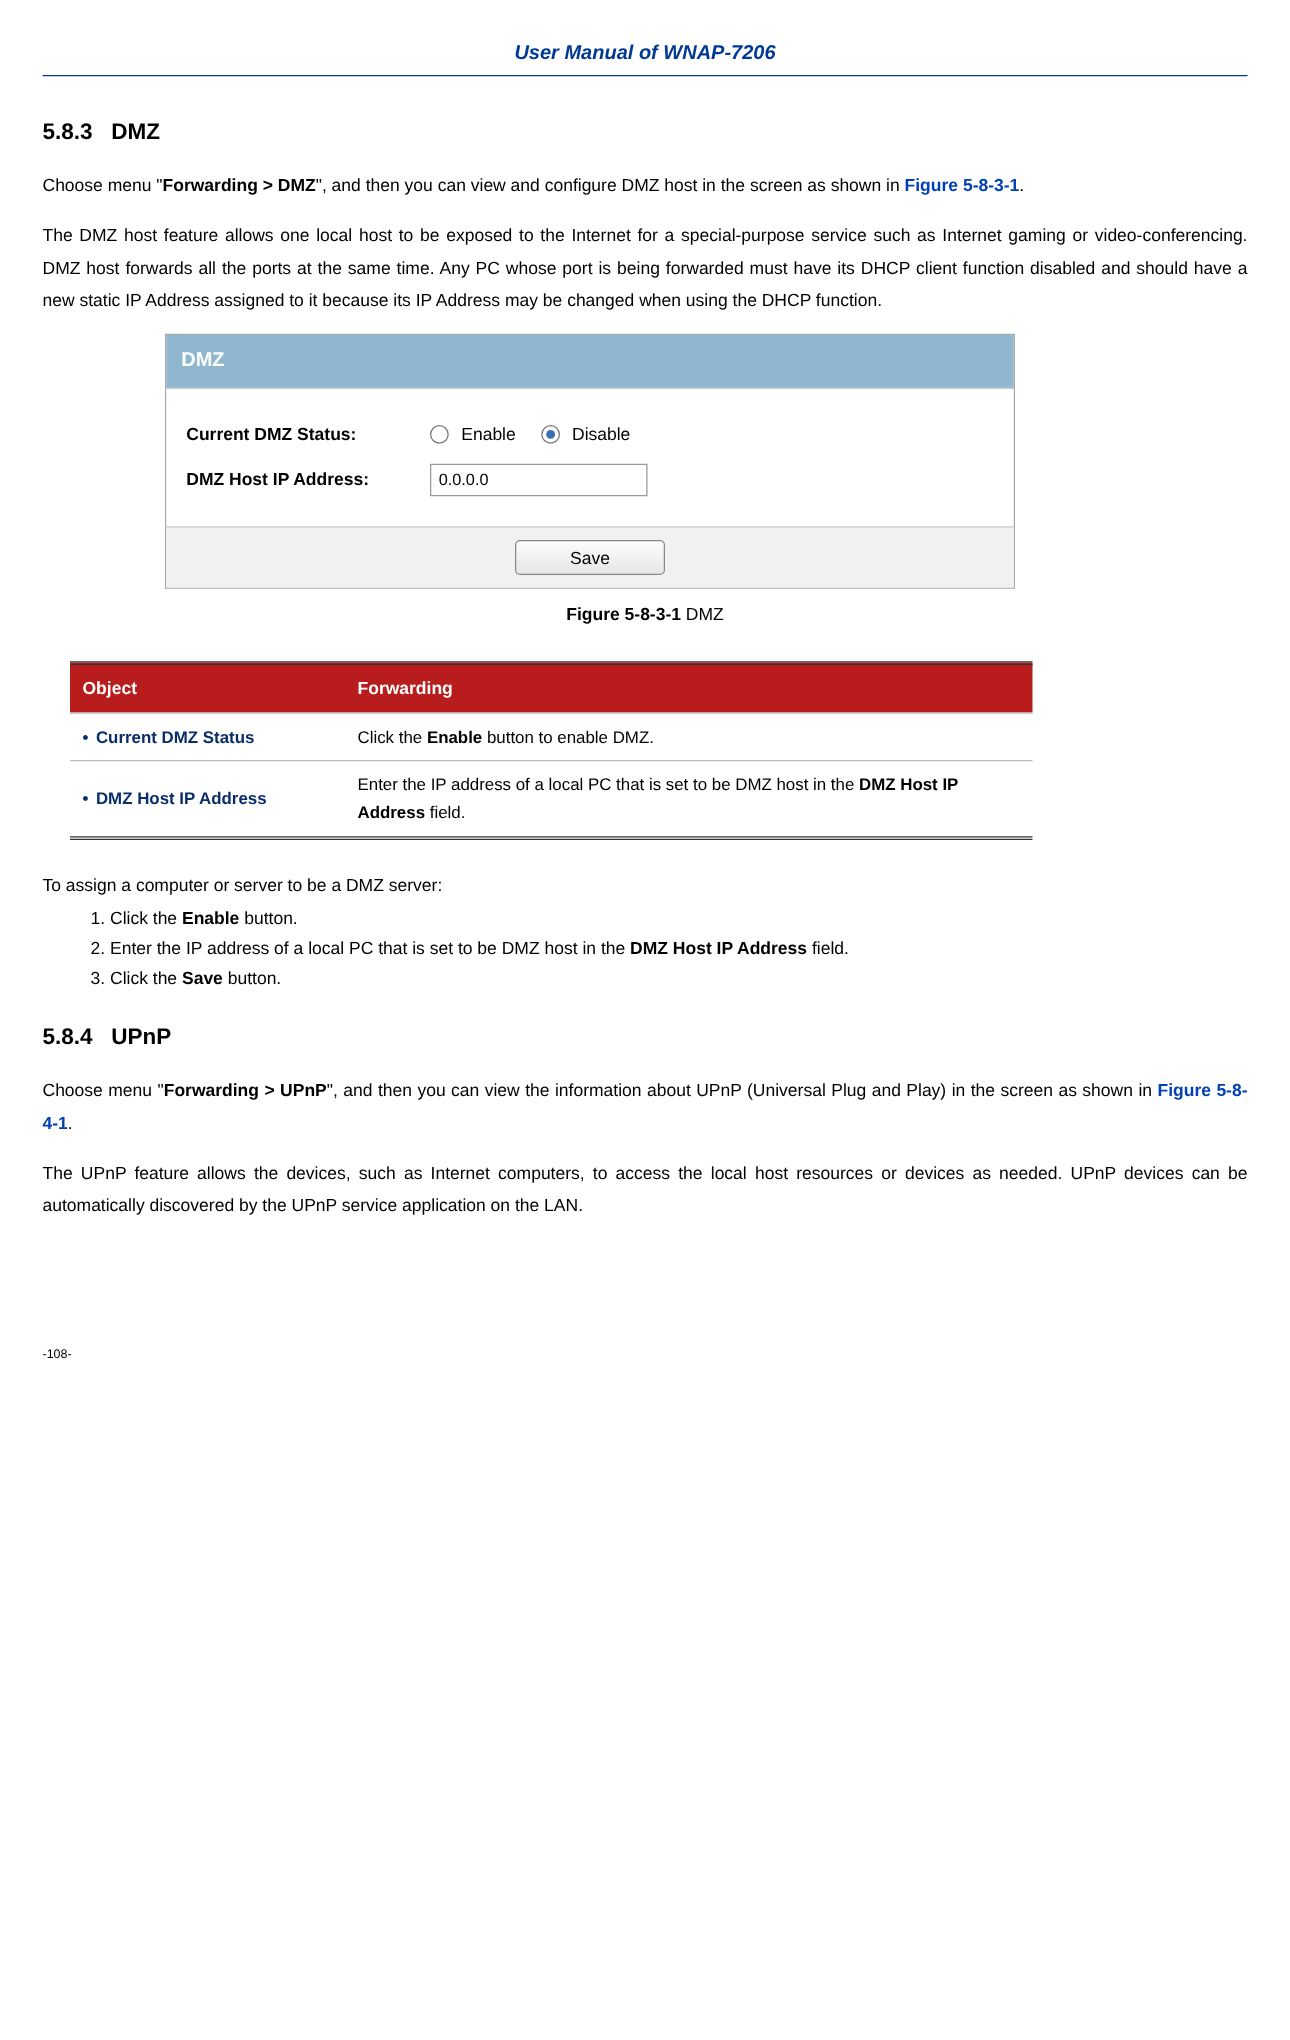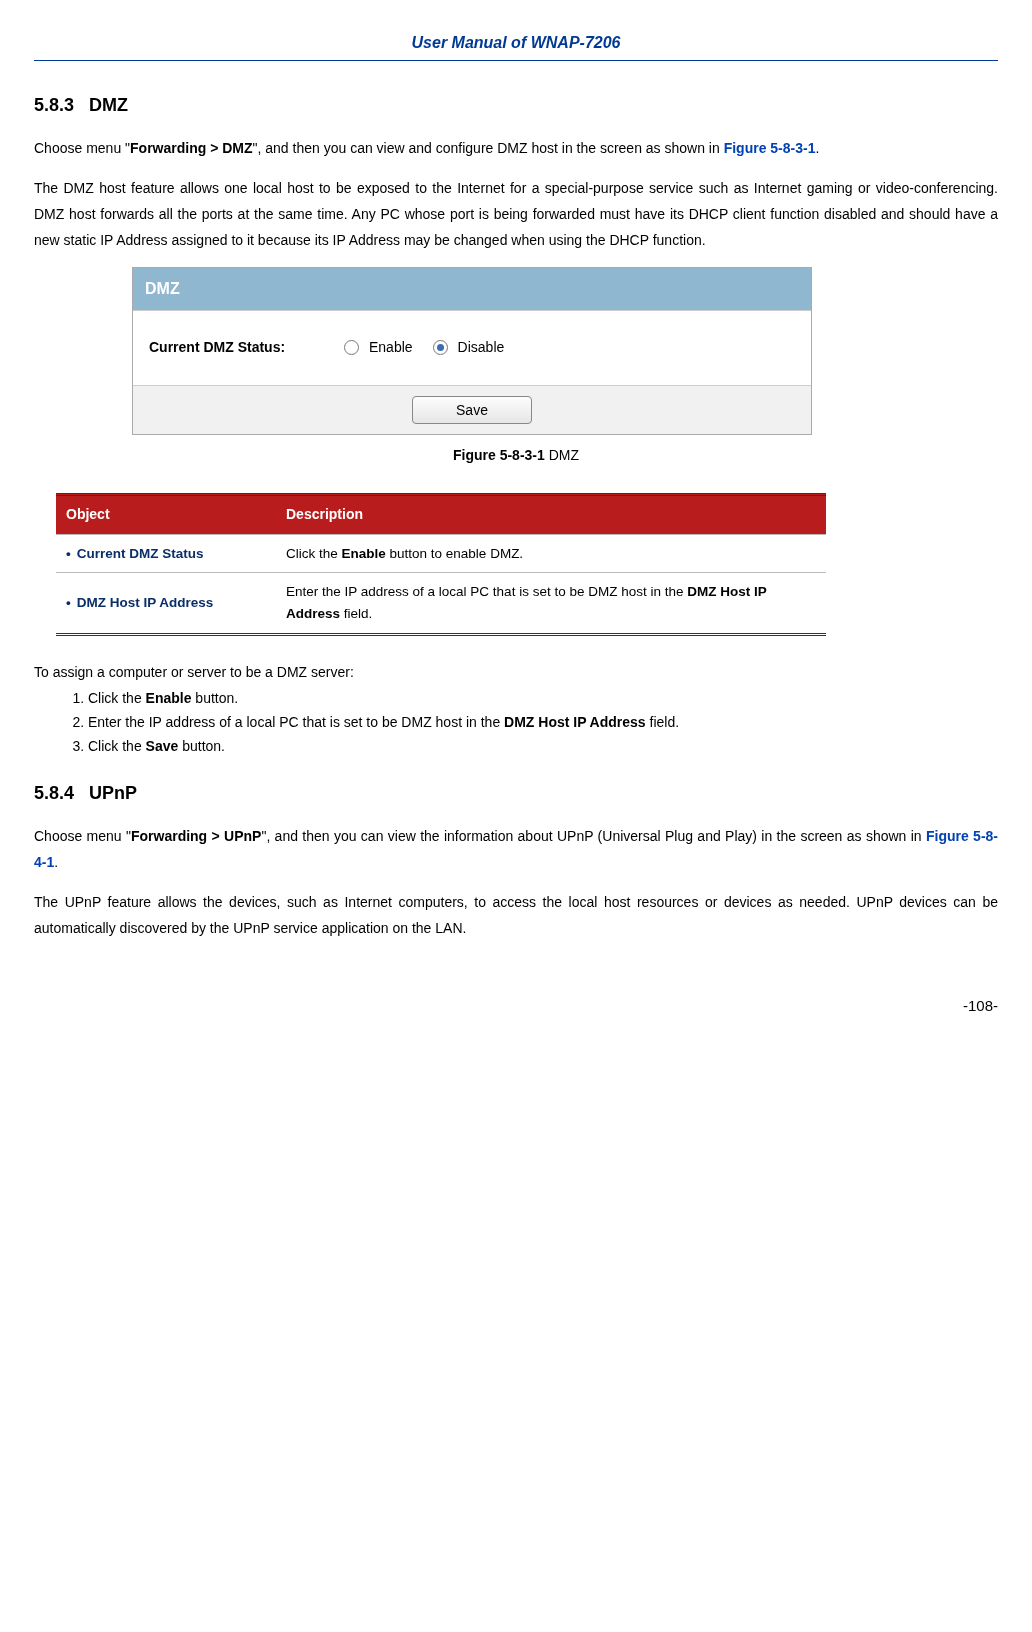--- a/index.html
+++ b/index.html
@@ -122,23 +122,23 @@
       color: #0a2e69;
       font-weight: bold;
       width: 200px;
     }
     .bullet { color: #0a2e69; font-weight: bold; margin-right: 6px; }
     
     .steps-title { font-weight: normal; margin-top: 24px; margin-bottom: 2px; }
     .steps { margin: 0 0 12px 54px; padding: 0; }
     .steps li { line-height: 1.7; }
     .page-number {
-      text-align: right;
-      margin-top: 50px;
-      font-size: 15px;
+      text-align: left;
+      margin-top: 97px;
+      font-size: 10px;
     }
   </style>
 </head>
 <body>
 
 <div class="header-title">User Manual of WNAP-7206</div>
 
 <h2>
   <span class="sec-num">5.8.3</span>
   <span>DMZ</span>
@@ -154,35 +154,39 @@
   <div class="panel-body">
     <div class="panel-row">
       <div class="panel-label">Current DMZ Status:</div>
       <div class="radios">
         <span class="radio"></span>
         <span class="radio-label">Enable</span>
         <span class="radio checked"></span>
         <span class="radio-label">Disable</span>
       </div>
     </div>
+    <div class="panel-row">
+      <div class="panel-label">DMZ Host IP Address:</div>
+      <input class="ip-input" value="0.0.0.0" style="">
+    </div>
   </div>
   <div class="panel-footer">
     <button class="save-btn">Save</button>
   </div>
 </div>
 
 <div class="figure-caption">
   <span class="fig-bold">Figure 5-8-3-1</span><span> DMZ</span>
 </div>
 
 <table class="obj-table">
   <thead>
     <tr>
       <th>Object</th>
-      <th>Description</th>
+      <th>Forwarding</th>
     </tr>
   </thead>
   <tbody>
     <tr>
       <td class="obj-cell"><span class="bullet">•</span><span>Current DMZ Status</span></td>
       <td><span>Click the </span><span class="inline-bold">Enable</span><span> button to enable DMZ.</span></td>
     </tr>
     <tr>
       <td class="obj-cell"><span class="bullet">•</span><span>DMZ Host IP Address</span></td>
       <td><span>Enter the IP address of a local PC that is set to be DMZ host in the </span><span class="inline-bold">DMZ Host IP Address</span><span> field.</span></td>

